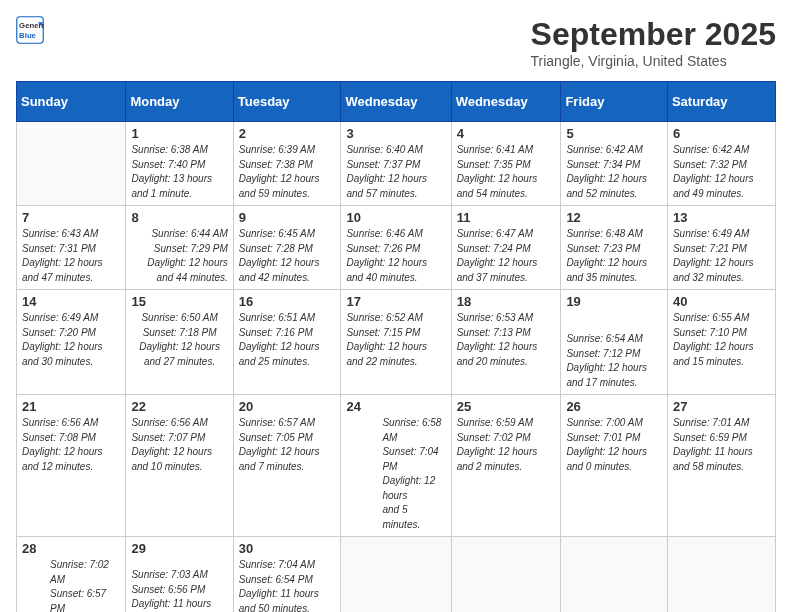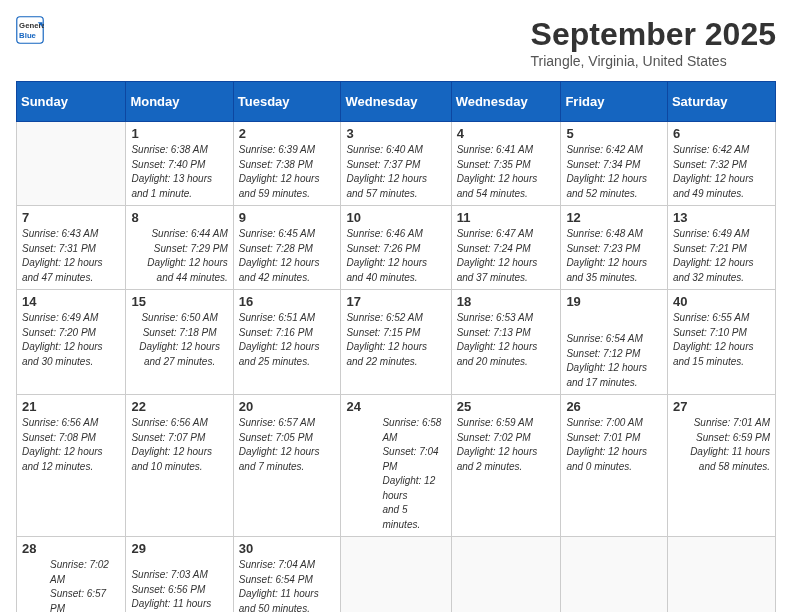--- a/index.html
+++ b/index.html
@@ -291,21 +291,21 @@
         </td>
         <td>
           <span class="day-num">26</span>
           <div class="day-detail" style="white-space: pre-line;">Sunrise: 7:00 AM
 Sunset: 7:01 PM
 Daylight: 12 hours
 and 0 minutes.</div>
         </td>
         <td>
           <span class="day-num">27</span>
-          <div class="day-detail" style="white-space: pre-line; text-align: right;">Sunrise: 7:01 AM
+          <div class="day-detail" style="white-space: pre-line;">Sunrise: 7:01 AM
 Sunset: 6:59 PM
 Daylight: 11 hours
 and 58 minutes.</div>
         </td>
       </tr>
       <tr>
         <td>
           <span class="day-num">28</span>
           <div class="day-detail" style="white-space: pre-line; margin-left: 28px;">Sunrise: 7:02 AM
 Sunset: 6:57 PM

